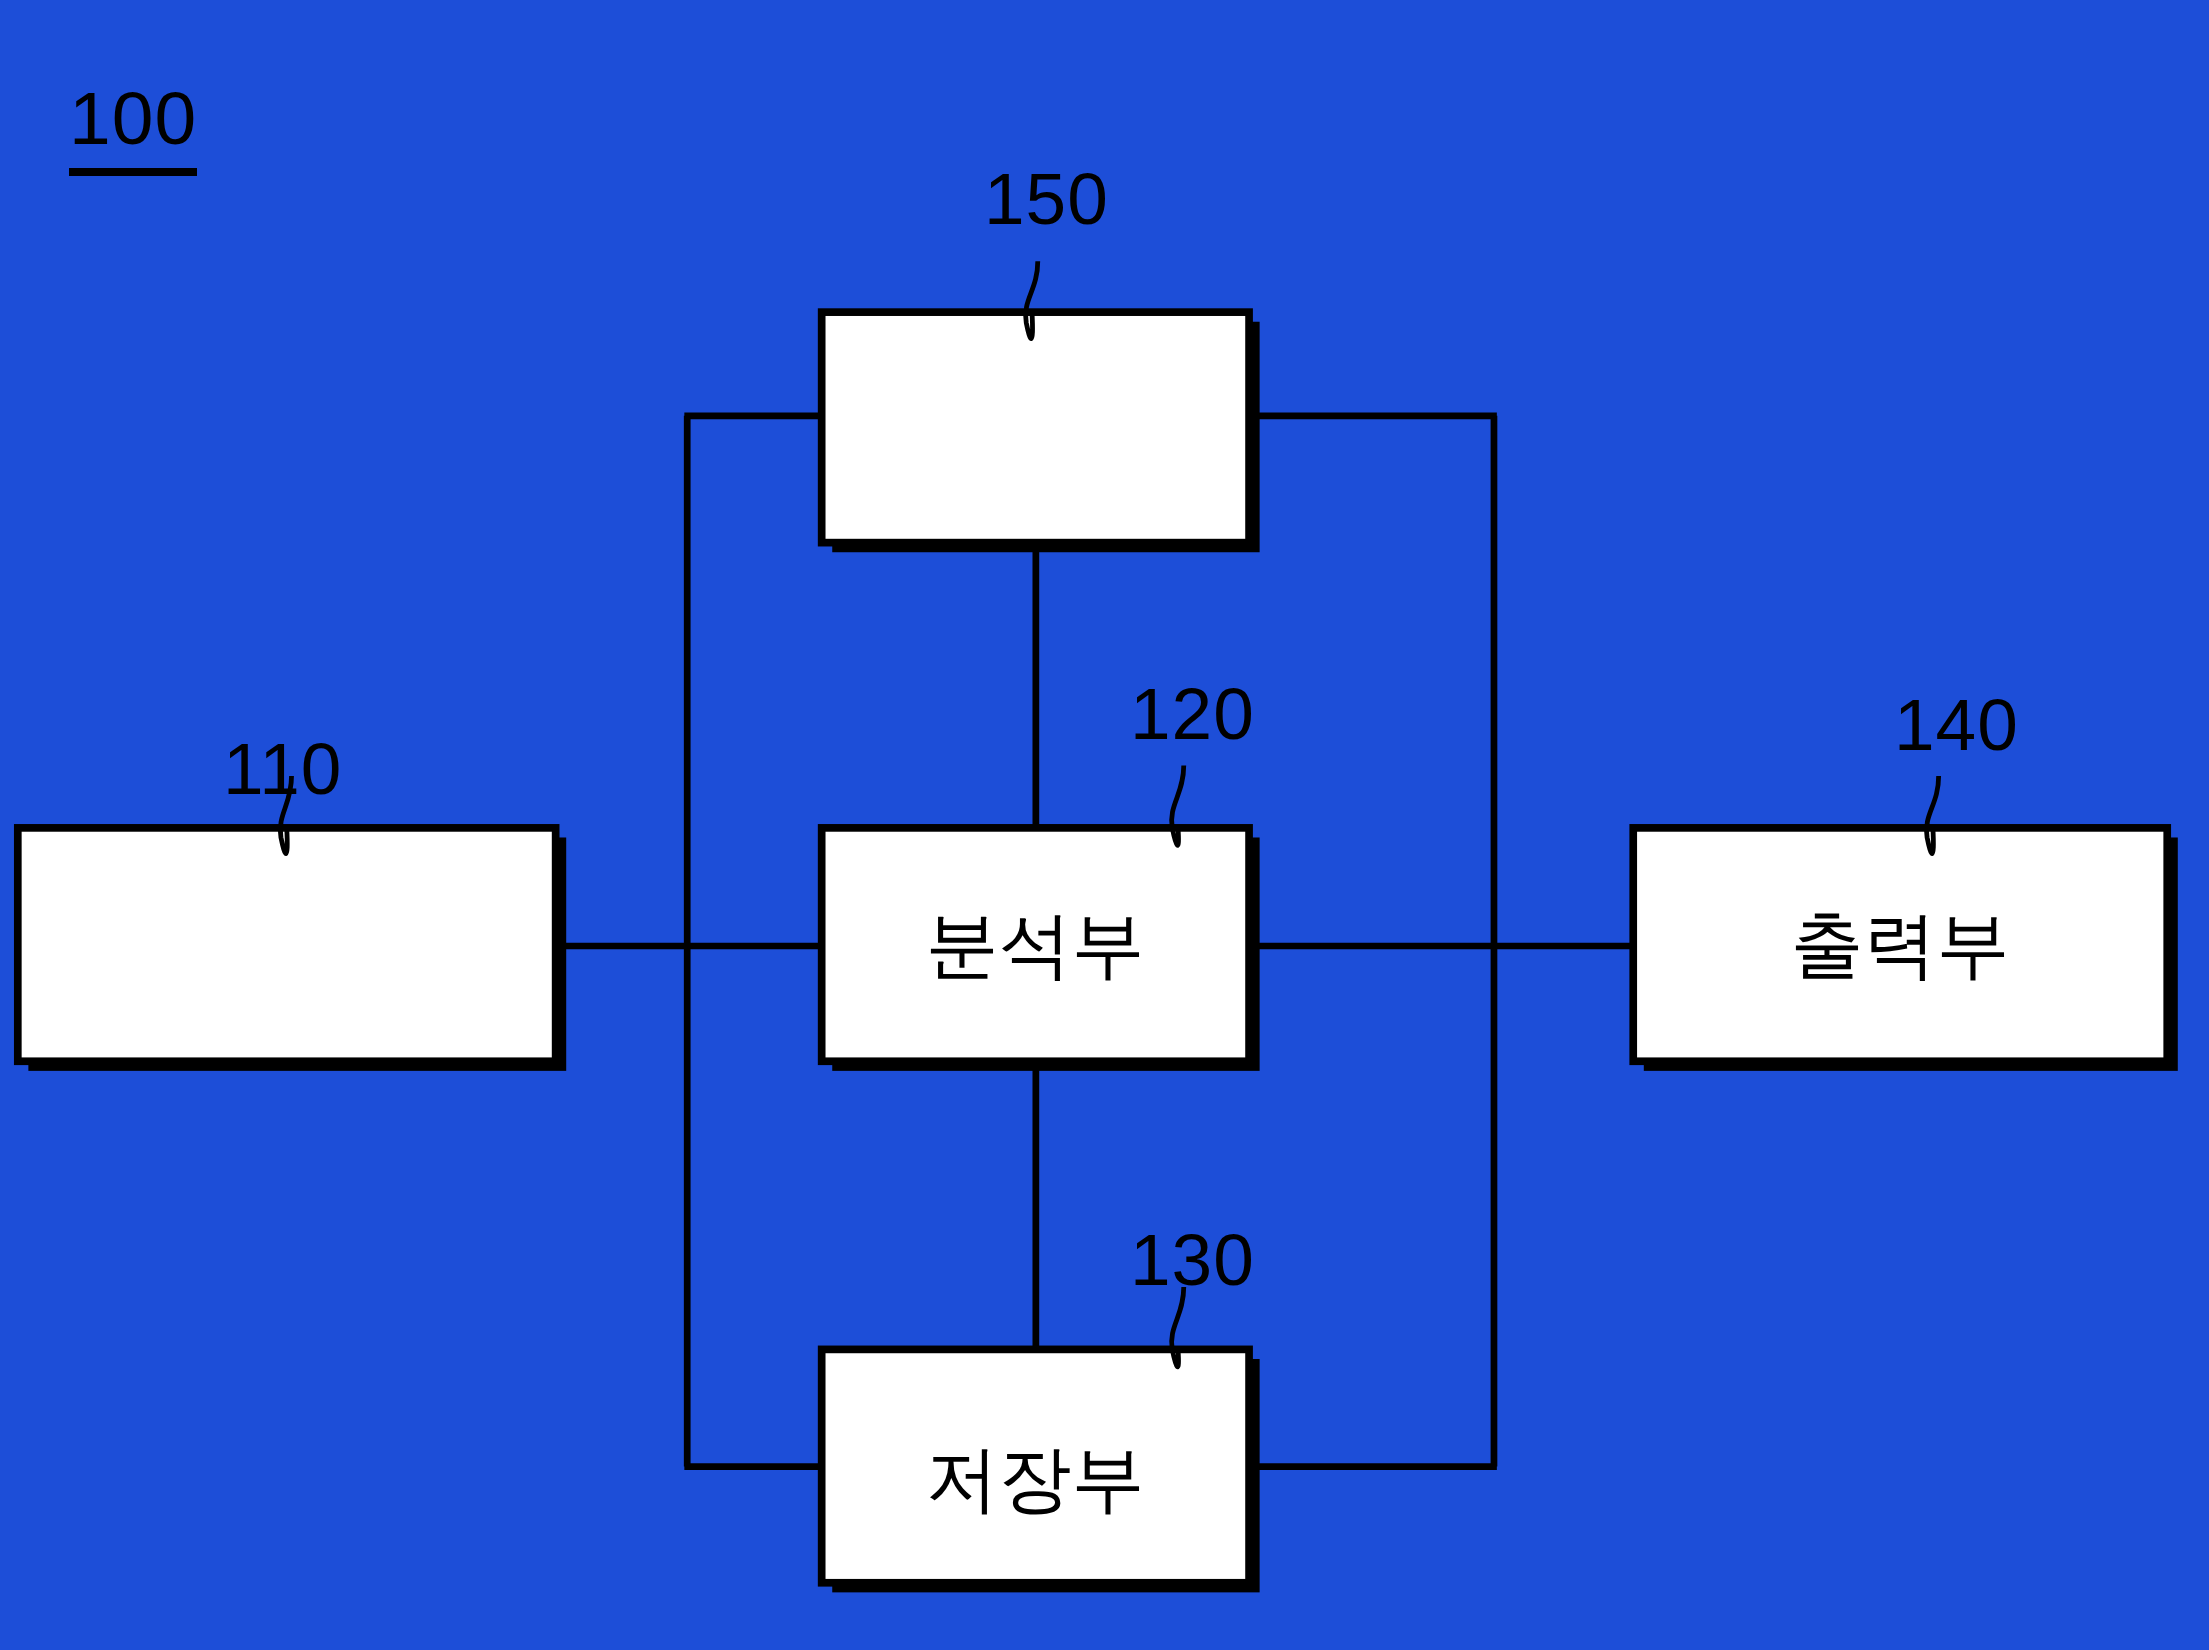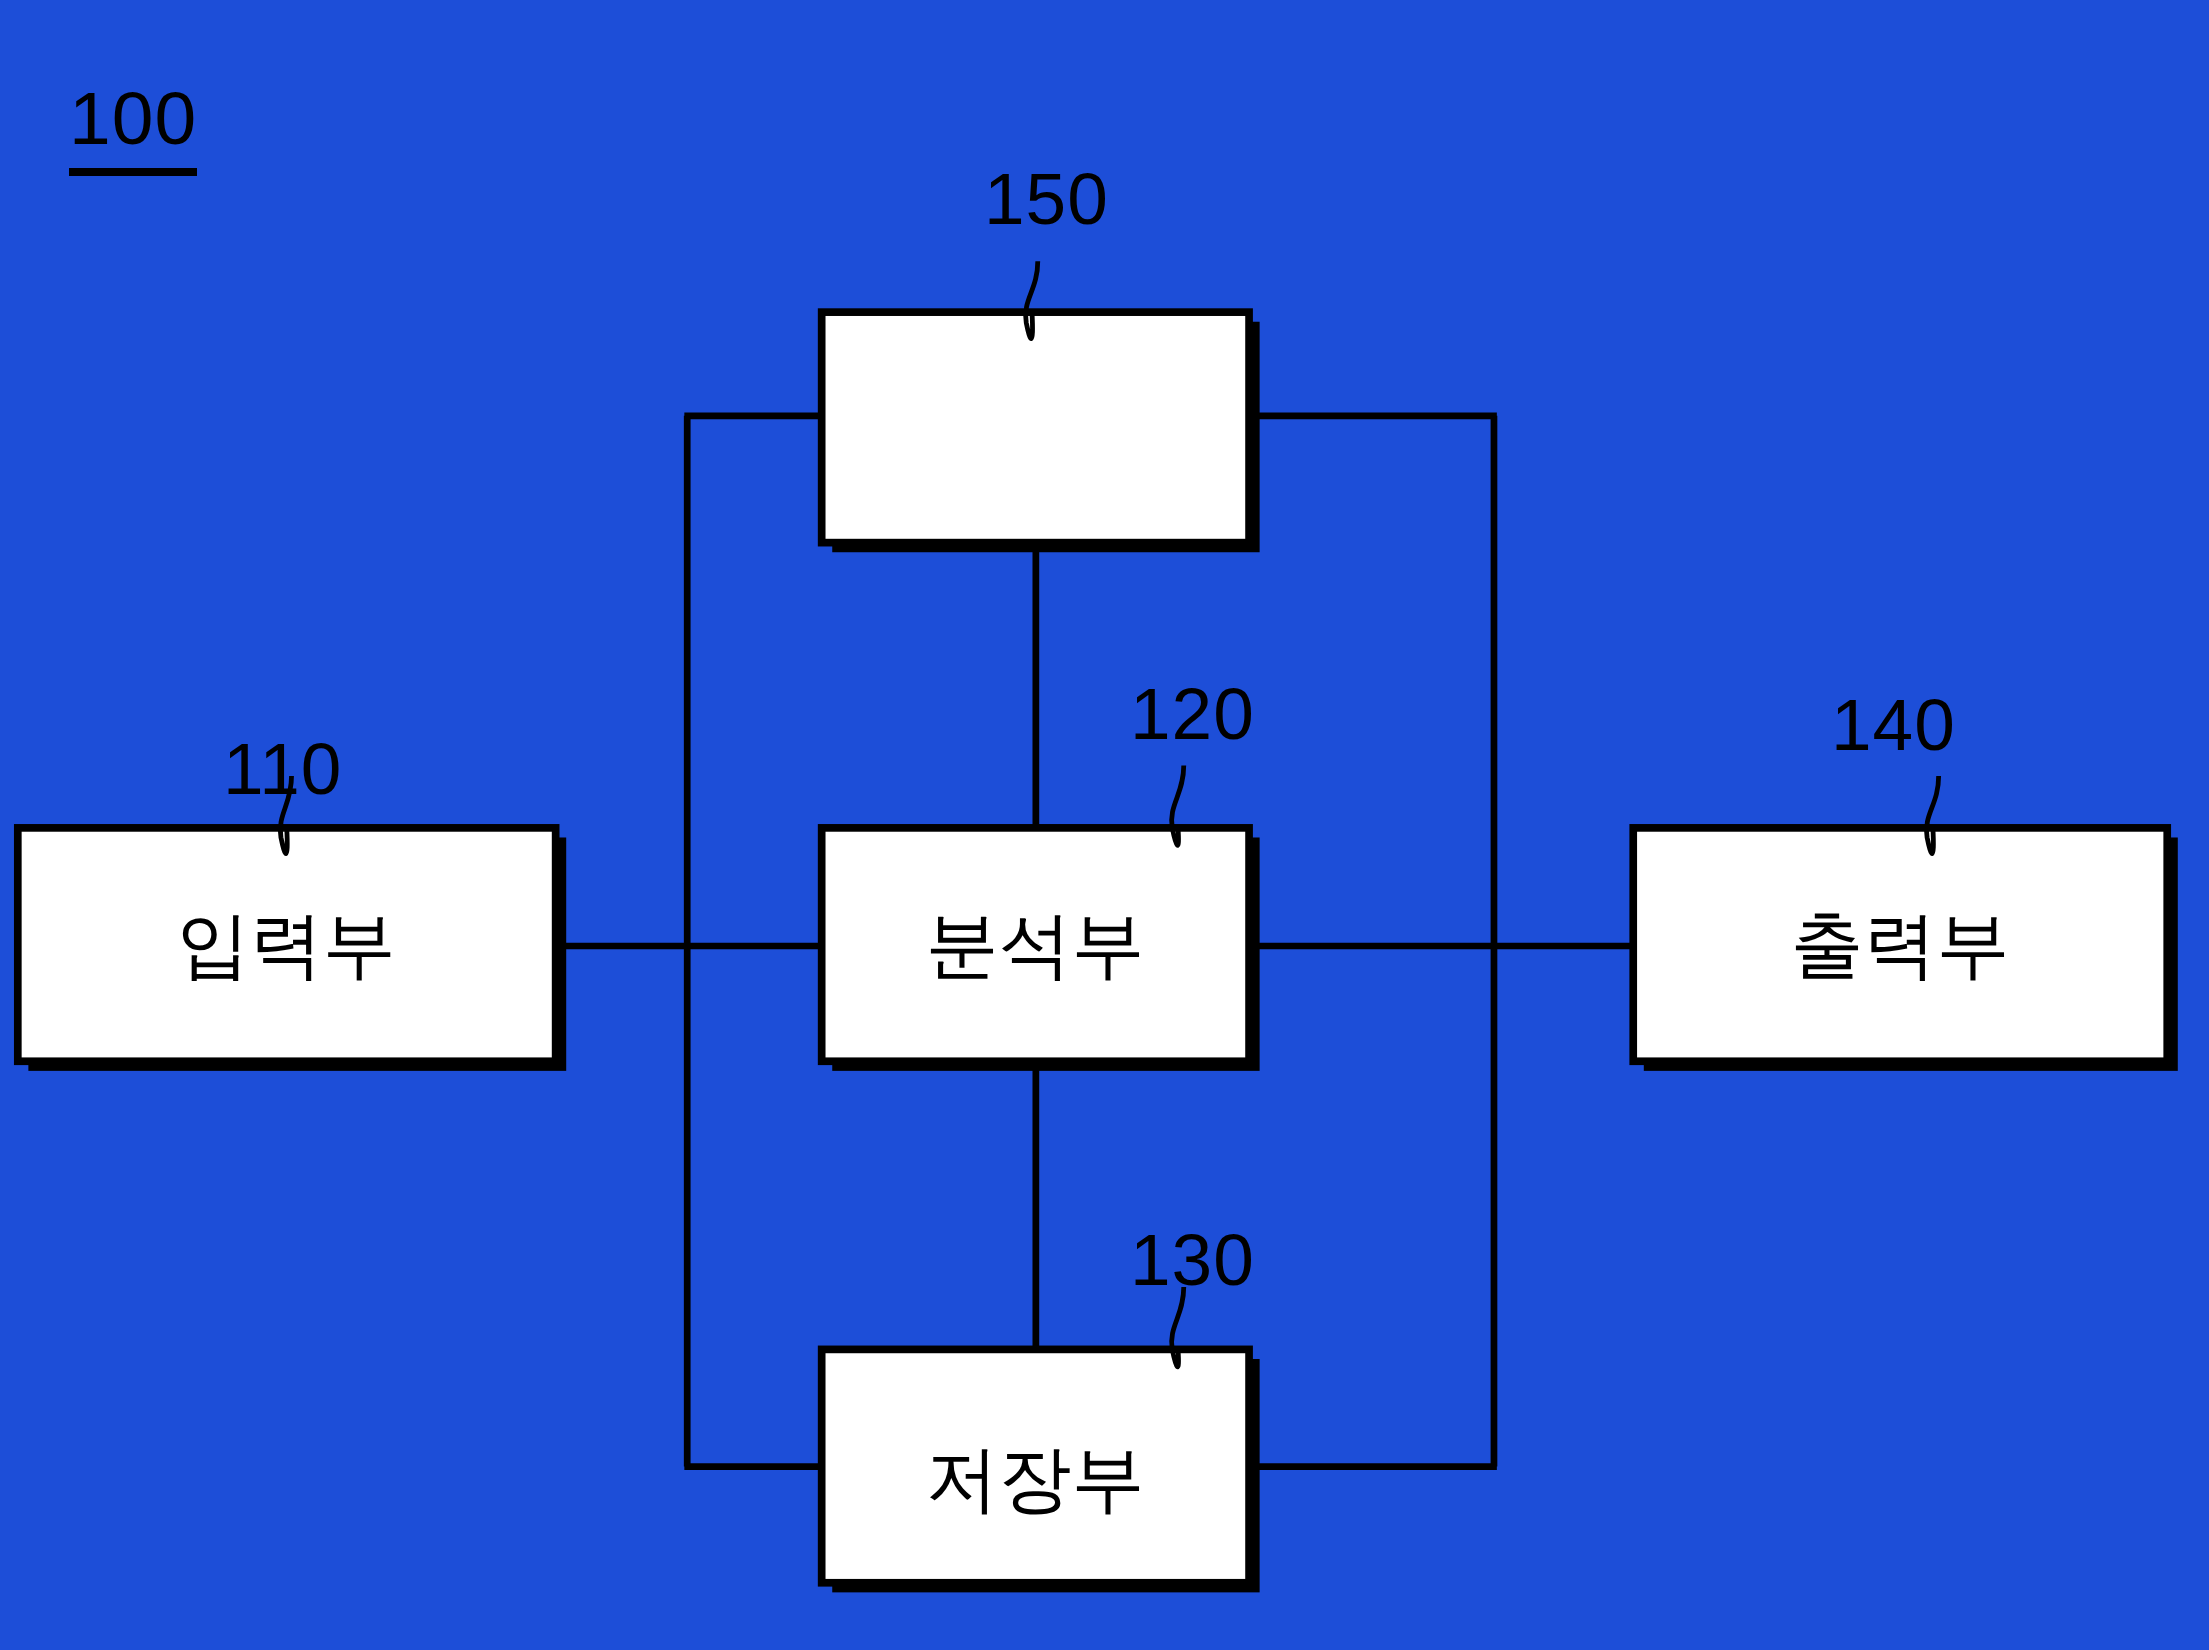--- a/index.html
+++ b/index.html
@@ -116,25 +116,24 @@
   </svg>
 
   <div class="fig-label fig-num" style="left:69px; top:81px;">100</div>
 
   <div class="fig-label ref-num" style="left:223px; top:688px;margin-top:44px;">110</div>
 
   <div class="fig-label ref-num" style="left:1130px; top:677px;">120</div>
 
   <div class="fig-label ref-num" style="left:1130px; top:1199px;margin-top:24px;">130</div>
 
-  <div class="fig-label ref-num" style="left:1831px; top:688px;">140</div>
+  <div class="fig-label ref-num" style="left:1894px; top:688px;">140</div>
 
   <div class="fig-label ref-num" style="left:984px; top:162px;">150</div>
 
-  <div class="box-caption" style="left:17.3px; top:908px; width:538px;">입력부</div>
 
   <div class="box-caption" style="left:821px; top:908px; width:428px;">분석부</div>
 
   <div class="box-caption" style="left:821px; top:1430px; width:428px;margin-top:12px;">저장부</div>
 
   <div class="box-caption" style="left:1633px; top:908px; width:534px;">출력부</div>
 
 
 </div>
 

